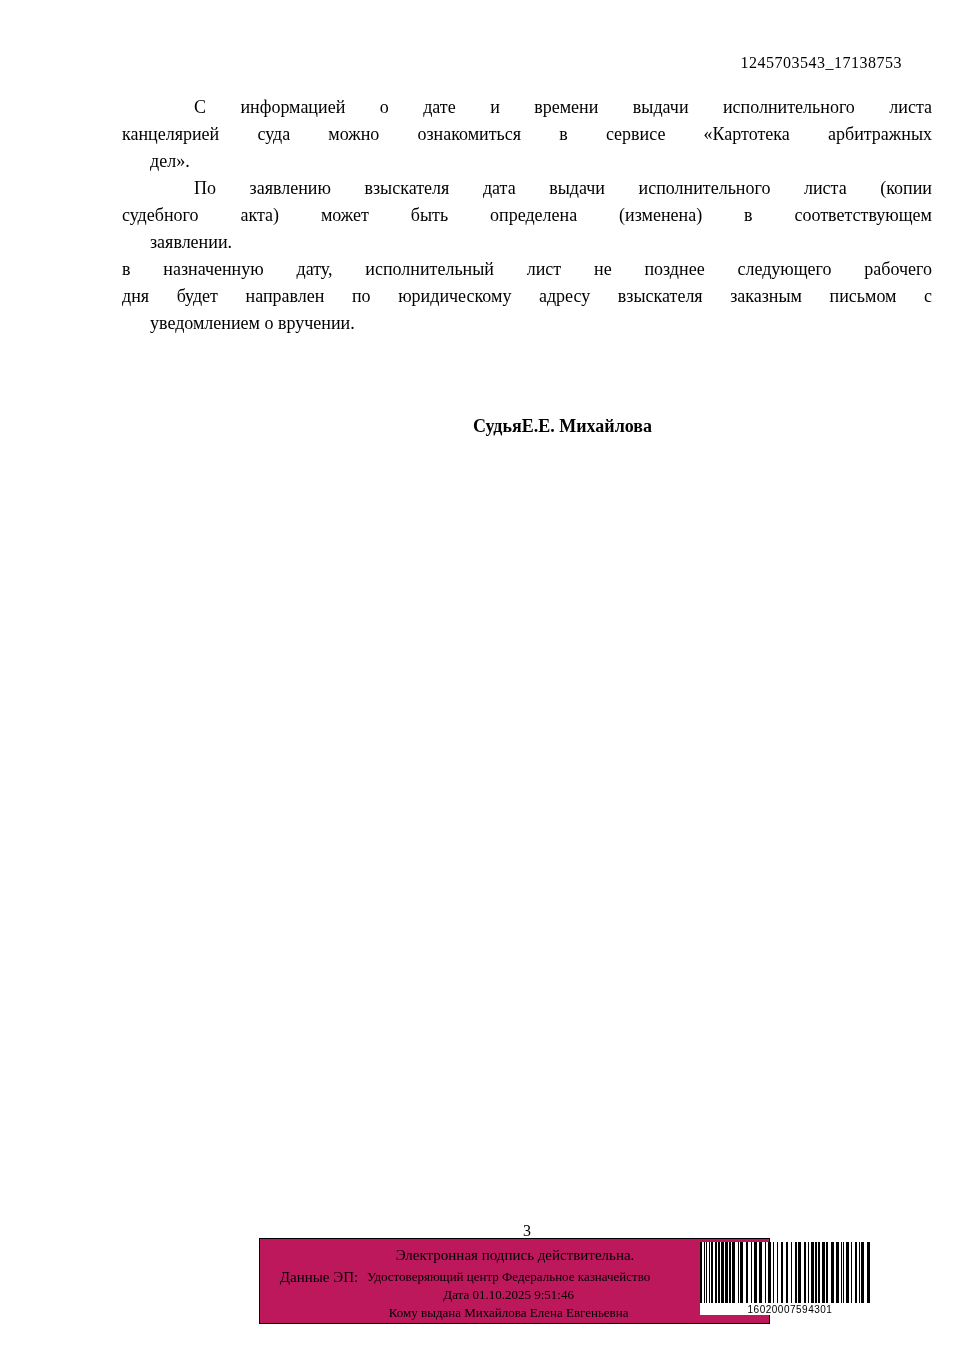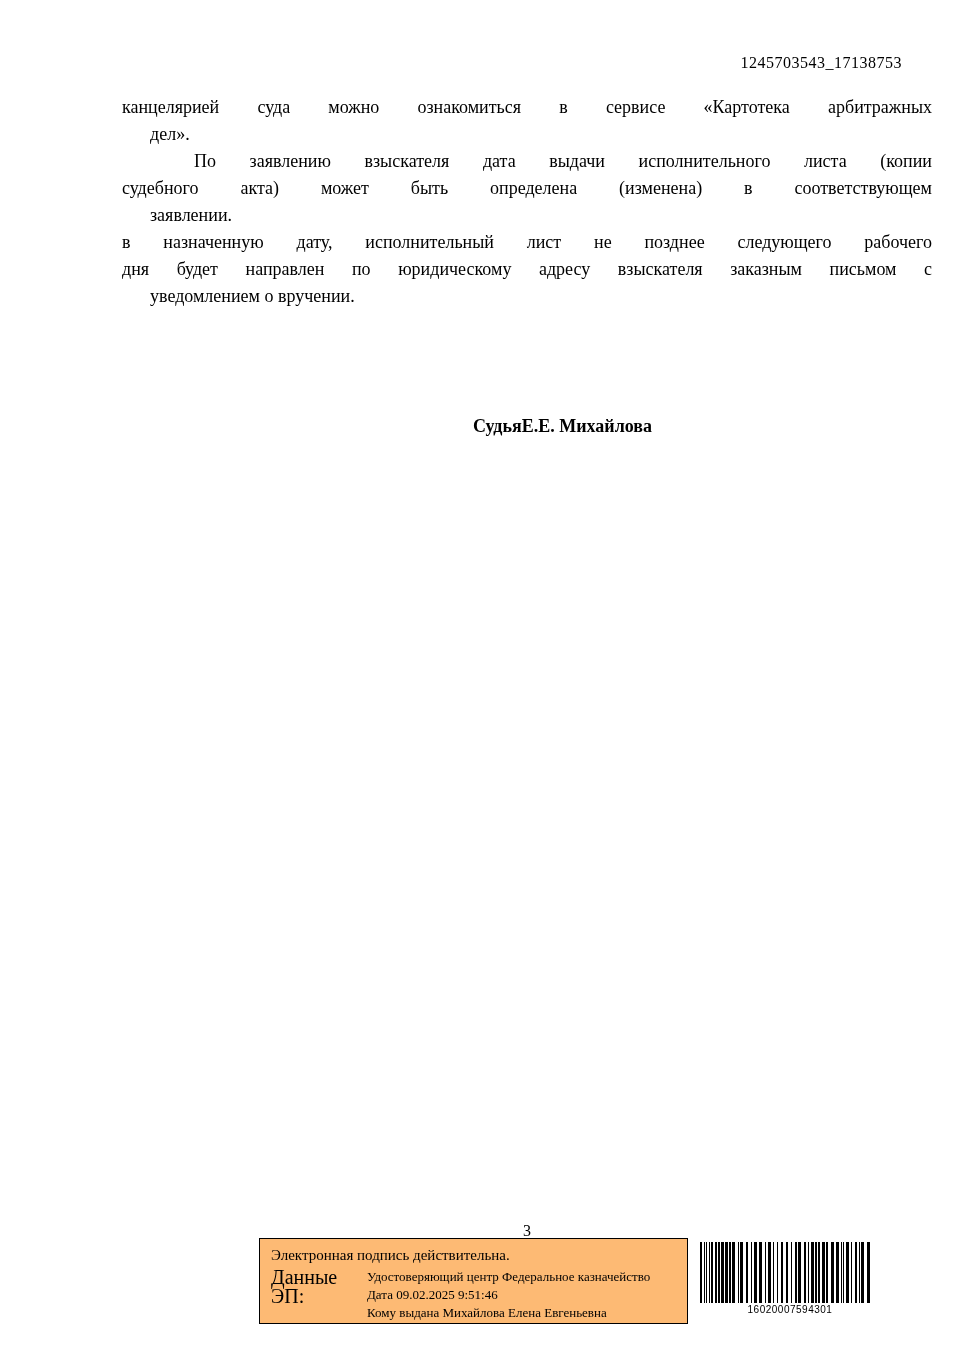--- a/index.html
+++ b/index.html
@@ -56,36 +56,37 @@
     top: 1222px;
     width: 810px;
     text-align: center;
     font-size: 16px;
     z-index: 3;
   }
   .stamp-box {
     position: absolute;
     left: 259px;
     top: 1238px;
-    width: 429px;
+    width: 511px;
     height: 86px;
     border: 1px solid #000000;
     padding: 7px 10px 0 11px;
-    background: #fdba74;
+    background: #be185d;
     z-index: 1;
+    text-align: center;
   }
   .stamp-validity {
     font-size: 15px;
     line-height: 19px;
     margin-bottom: 3px;
   }
   .stamp-row { display: flex; align-items: flex-start; }
   .stamp-label {
     flex: 0 0 96px;
-    font-size: 20px;
+    font-size: 15px;
     line-height: 19px;
   }
   .stamp-details {
     font-size: 13px;
     line-height: 18px;
     list-style: none;
   }
   .barcode {
     position: absolute;
     left: 700px;
@@ -114,20 +115,21 @@
   }
 </style>
 </head>
 <body>
 
 <div class="page">
 
   <div class="doc-number">1245703543_17138753</div>
 
   <div class="body-text">
+    <div class="line indent">С информацией о дате и времени выдачи исполнительного листа</div>
     <div class="line">канцелярией суда можно ознакомиться в сервисе «Картотека арбитражных</div>
     <div class="line last">дел».</div>
 
     <div class="line indent">По заявлению взыскателя дата выдачи исполнительного листа (копии</div>
     <div class="line">судебного акта) может быть определена (изменена) в соответствующем</div>
     <div class="line last">заявлении.</div>
 
     <div class="line">в назначенную дату, исполнительный лист не позднее следующего рабочего</div>
     <div class="line">дня будет направлен по юридическому адресу взыскателя заказным письмом с</div>
     <div class="line last">уведомлением о вручении.</div>
@@ -139,21 +141,21 @@
   </div>
 
   <div class="page-number">3</div>
 
   <div class="stamp-box">
     <div class="stamp-validity">Электронная подпись действительна.</div>
     <div class="stamp-row">
       <div class="stamp-label">Данные ЭП:</div>
       <div class="stamp-details">
         <div>Удостоверяющий центр Федеральное казначейство</div>
-        <div>Дата 09.02.2025 9:51:46</div>
+        <div>Дата 01.10.2025 9:51:46</div>
         <div>Кому выдана Михайлова Елена Евгеньевна</div>
       </div>
     </div>
   </div>
 
   <div class="barcode">
     <div class="barcode-bars">
         <div class="bar" style="width: 2px; margin-right: 2px;"></div>
         <div class="bar" style="width: 1px; margin-right: 1px;"></div>
         <div class="bar" style="width: 1px; margin-right: 2px;"></div>

